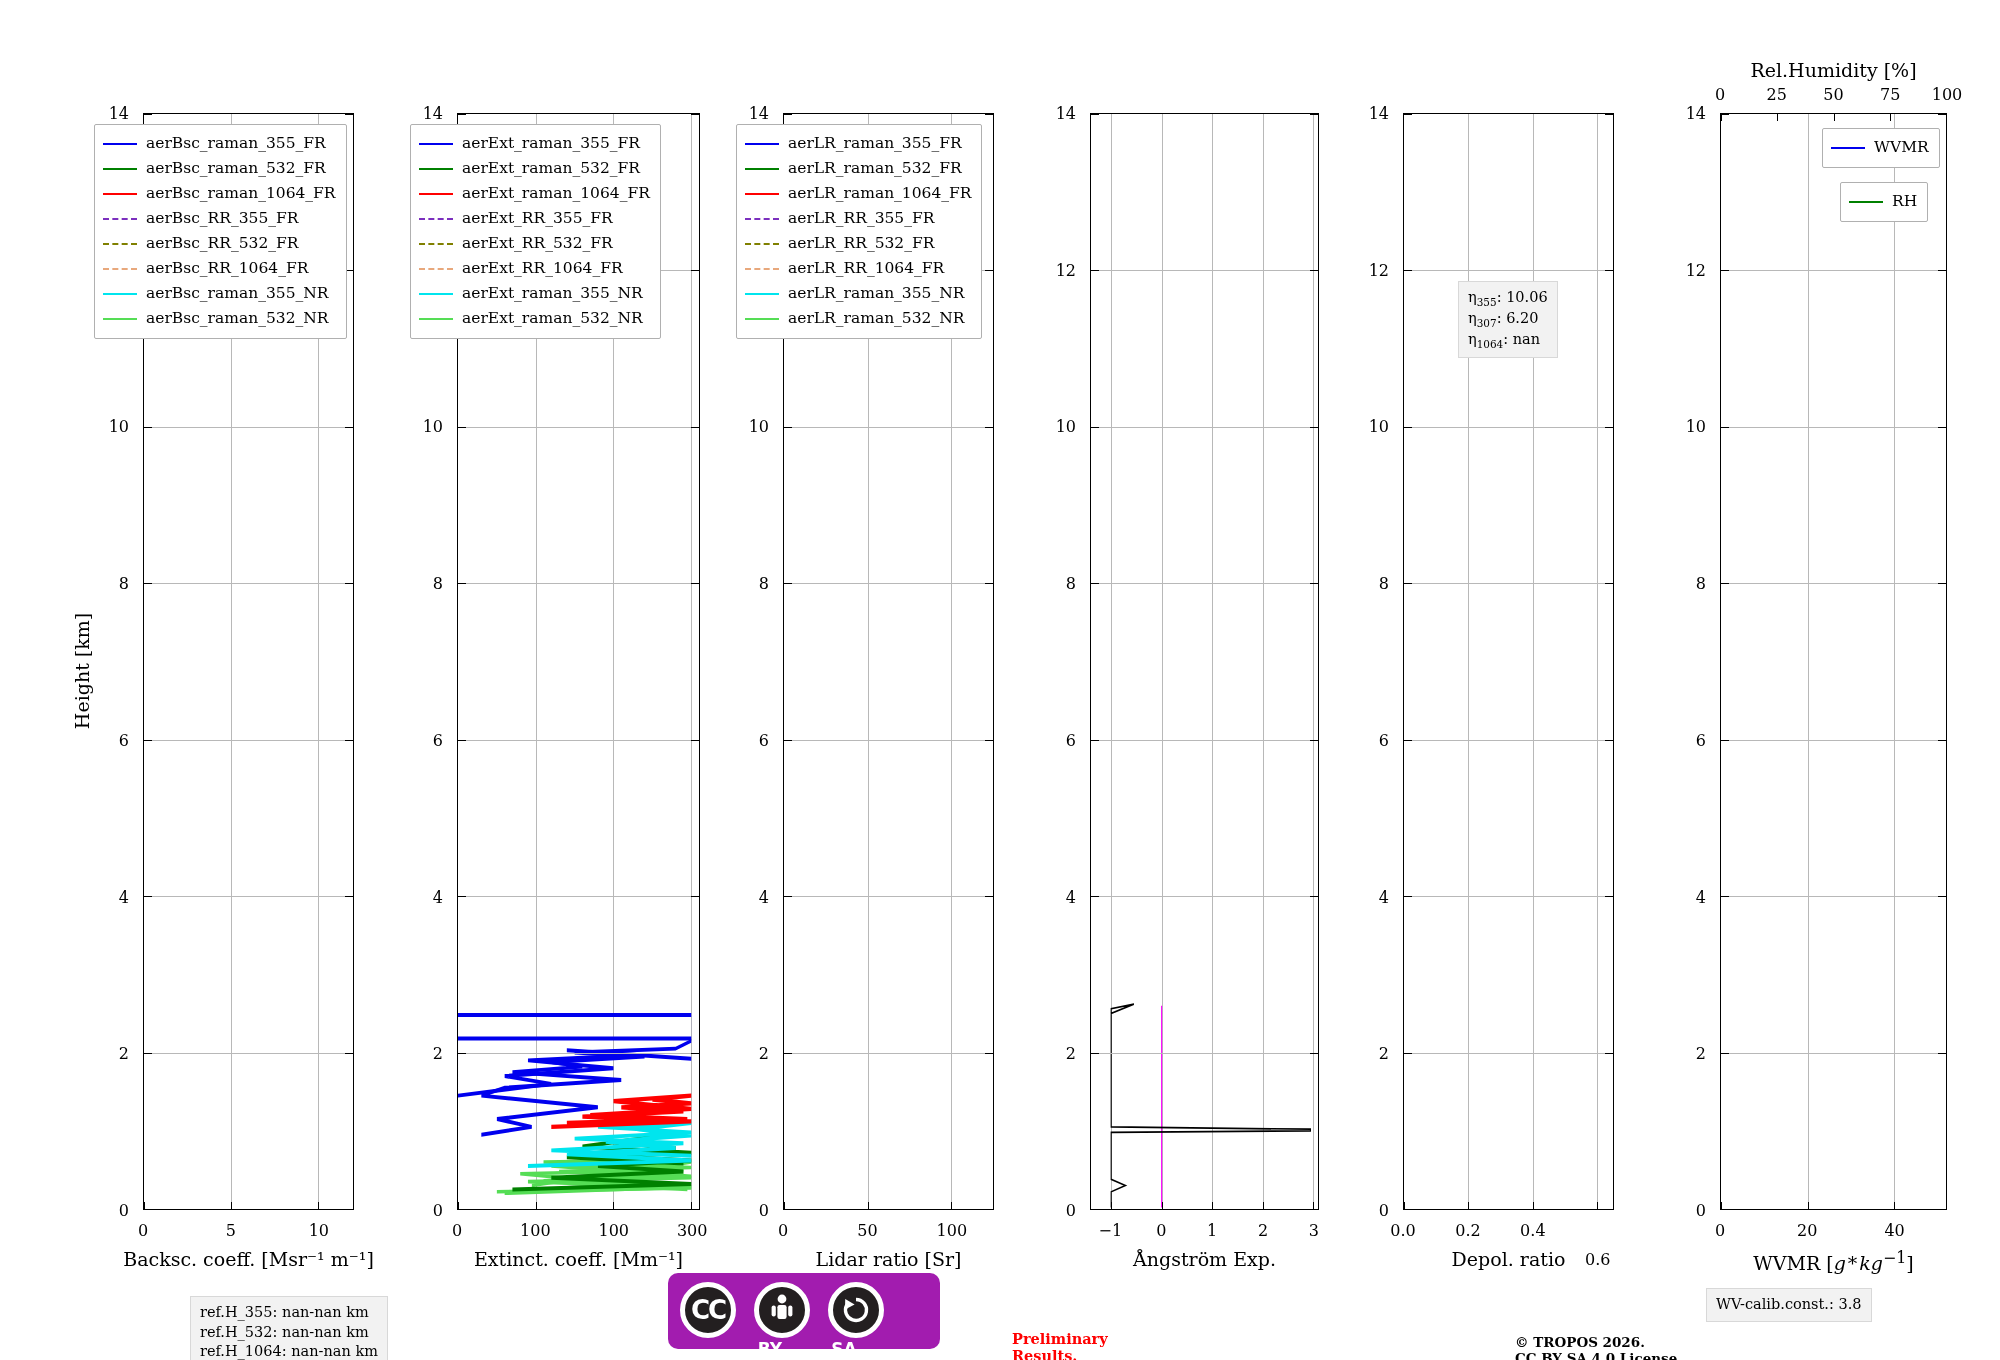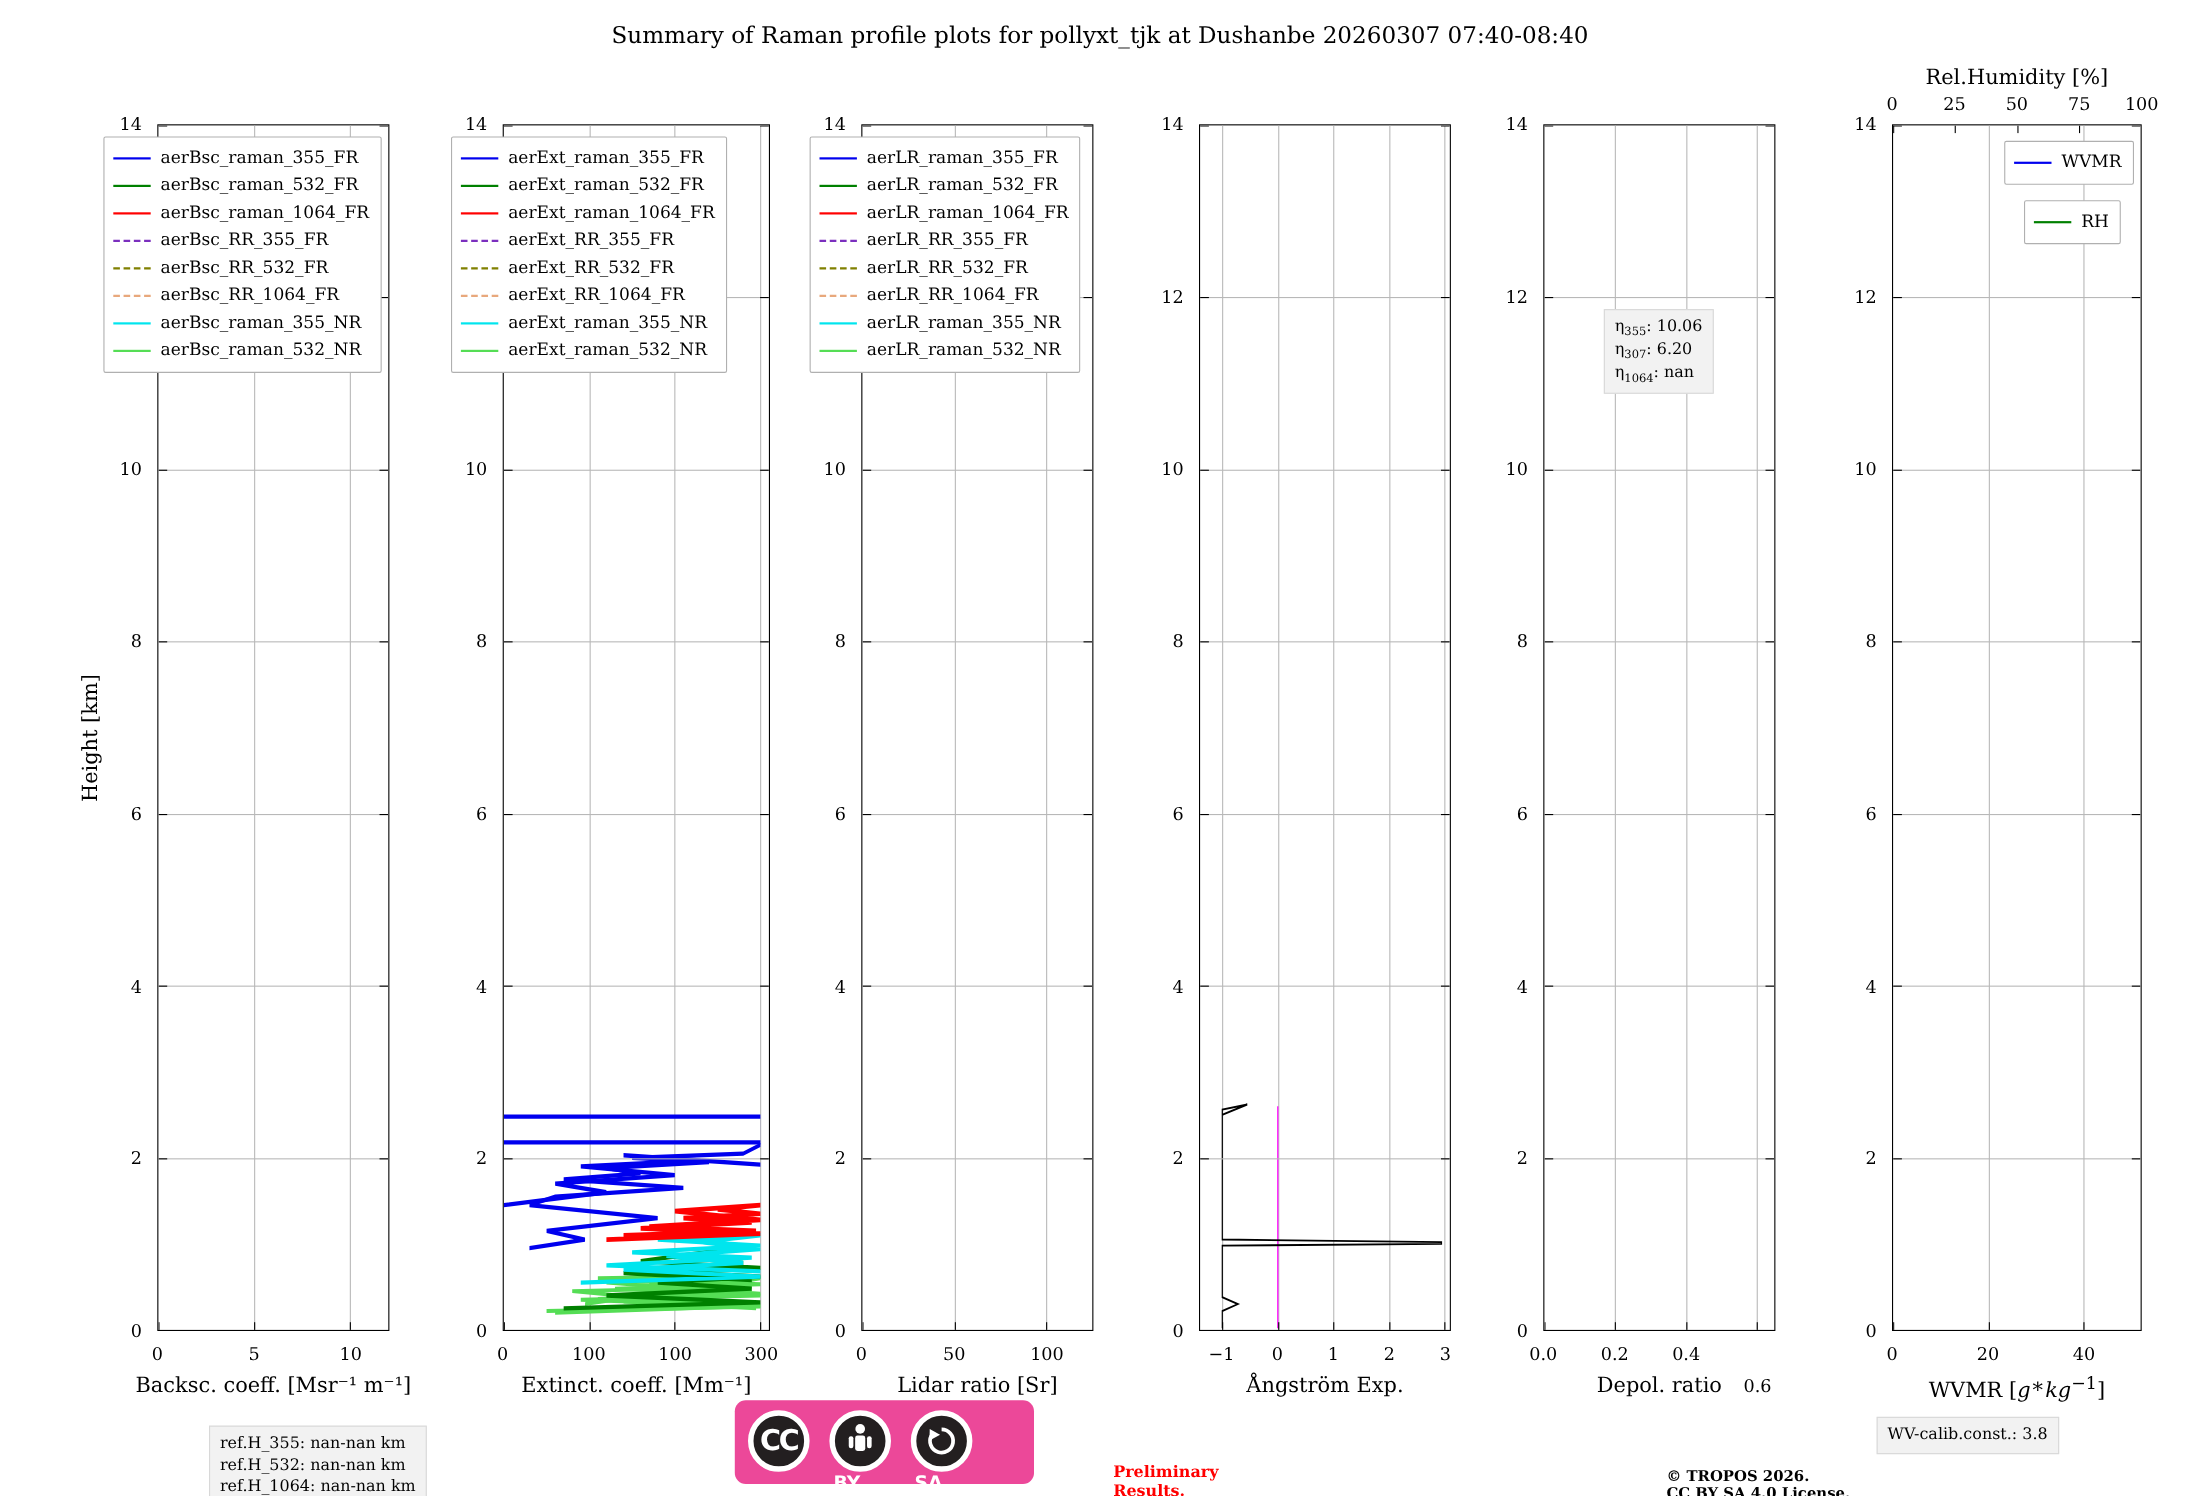--- a/index.html
+++ b/index.html
@@ -180,21 +180,21 @@
     z-index: 7;
   }
   sub { font-size: 0.72em; }
   
   #cc-badge {
     position: absolute;
     left: 668px;
     top: 1273px;
     width: 272px;
     height: 76px;
-    background: #ec4899;
+    background: #a21caf;
     border-radius: 10px;
     z-index: 8;
   }
   .cc-circle {
     position: absolute;
     top: 9px;
     width: 56px;
     height: 56px;
     border-radius: 50%;
     background: #231f20;
@@ -237,21 +237,20 @@
     font-family: "DejaVu Serif", serif;
     z-index: 8;
   }
   svg.series { position: absolute; inset: 0; width: 100%; height: 100%; }
 </style>
 </head>
 <body>
 
 <div class="page">
 
-  <div id="main-title">Summary of Raman profile plots for pollyxt_tjk at Dushanbe 20260307 07:40-08:40</div>
 
   <div id="ylabel-height">Height [km]</div>
 
   <div class="panel" id="panel-backscatter" style="left:143px; width:211px;">
     <div class="plot-frame">
         <div class="grid-v" style="left: 83.3333%;"></div>
         <div class="grid-v" style="left: 41.6667%;"></div>
       <svg class="series" viewBox="0 0 211 1097" preserveAspectRatio="none"></svg>
     <div class="ytick-in" style="top: 100%;"></div>
         <div class="ytick-r" style="top: 100%;"></div>

